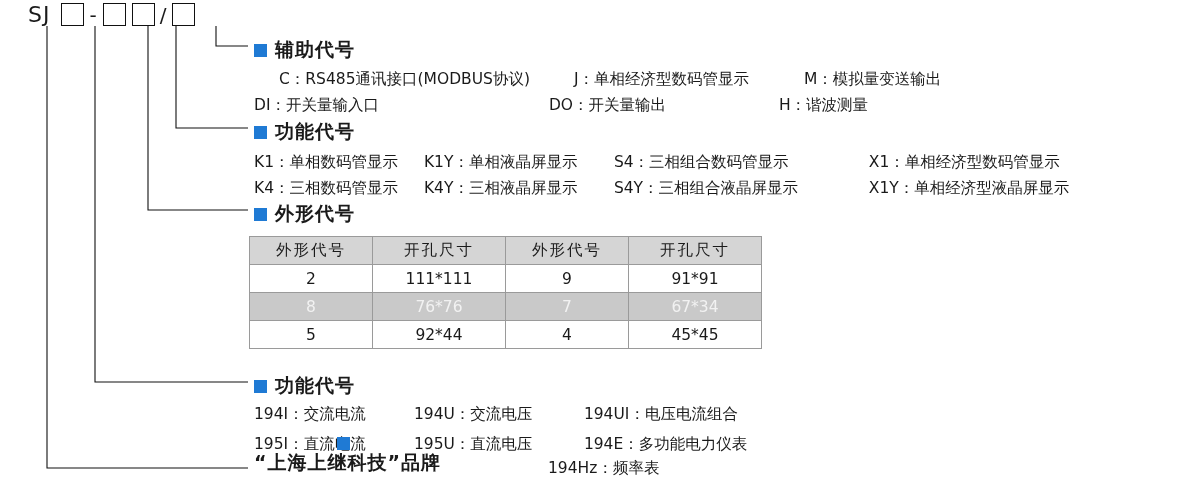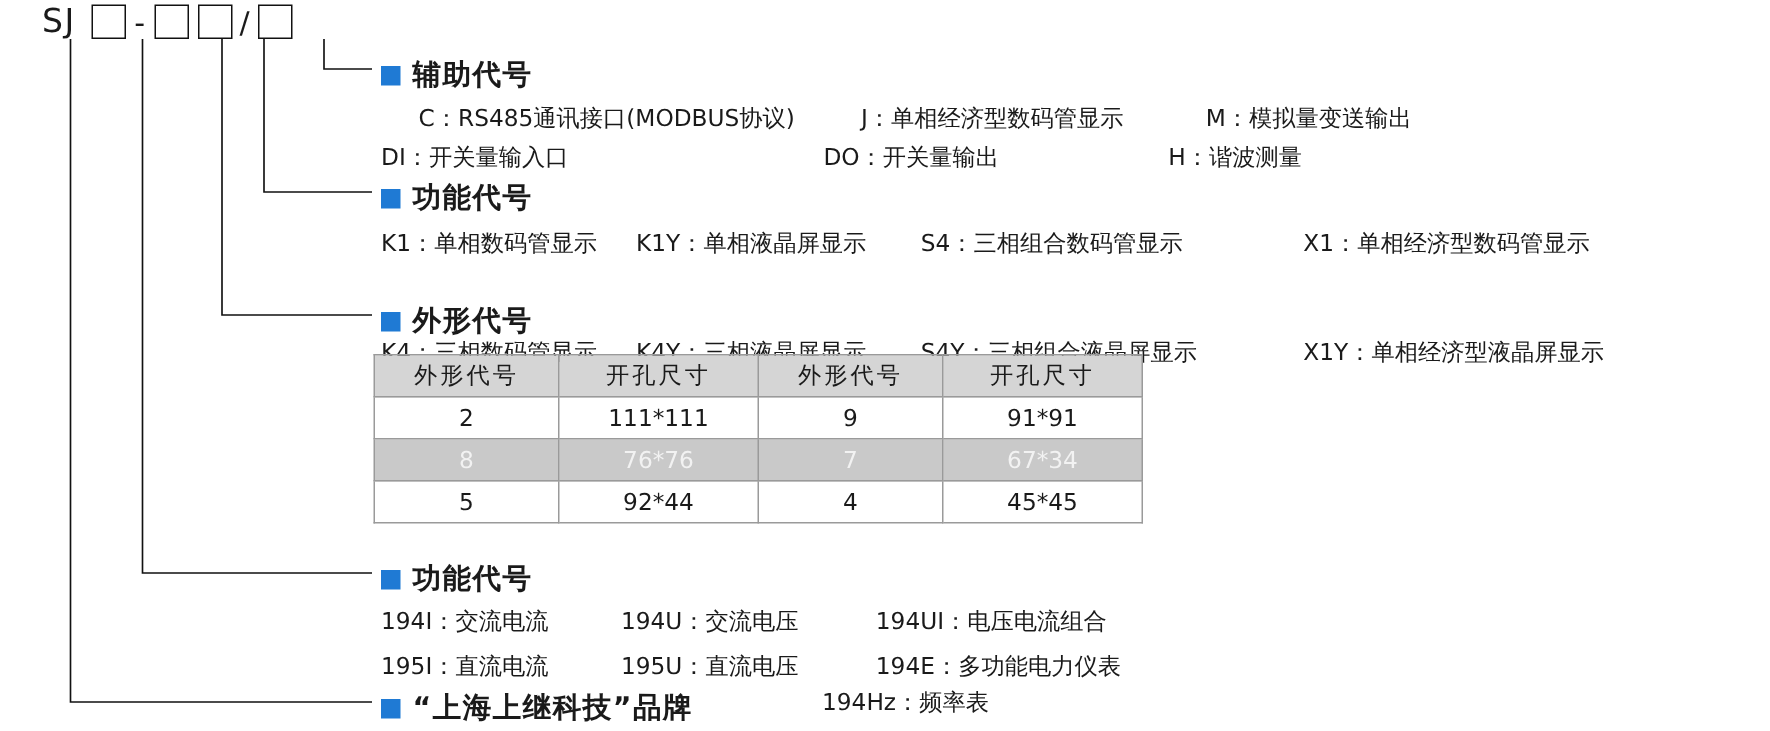--- a/index.html
+++ b/index.html
@@ -101,21 +101,21 @@
 
   <div class="row" style="left:254px;top:152px;">
     <span class="cell" style="width:165px;">K1：单相数码管显示</span>
     <span class="cell" style="width:185px;">K1Y：单相液晶屏显示</span>
     <span class="cell" style="width:250px;">S4：三相组合数码管显示</span>
     <span class="cell">X1：单相经济型数码管显示</span>
   </div>
   <div class="row" style="left:254px;top:178px;">
     <span class="cell" style="width:165px;">K4：三相数码管显示</span>
     <span class="cell" style="width:185px;">K4Y：三相液晶屏显示</span>
-    <span class="cell" style="width:250px;margin-top:47px;">S4Y：三相组合液晶屏显示</span>
+    <span class="cell" style="width:250px;">S4Y：三相组合液晶屏显示</span>
     <span class="cell">X1Y：单相经济型液晶屏显示</span>
   </div>
 
   <div class="sect" style="left:254px;top:201px;">
     <span class="sq"></span>
     <span class="txt">外形代号</span>
   </div>
 
   <table class="tbl">
     <tbody>
@@ -158,18 +158,18 @@
   </div>
   <div class="row" style="left:254px;top:434px;">
     <span class="cell" style="width:155px;">195I：直流电流</span>
     <span class="cell" style="width:165px;">195U：直流电压</span>
     <span class="cell">194E：多功能电力仪表</span>
   </div>
   <div class="row" style="left:548px;top:458px;">
     <span class="cell">194Hz：频率表</span>
   </div>
 
-  <div class="sect" style="left:254px;top:459px;">
+  <div class="sect" style="left:254px;top:437px;flex-direction:column;">
     <span class="sq"></span>
     <span class="txt">“上海上继科技”品牌</span>
   </div>
 
 </div>
 
 </body></html>

